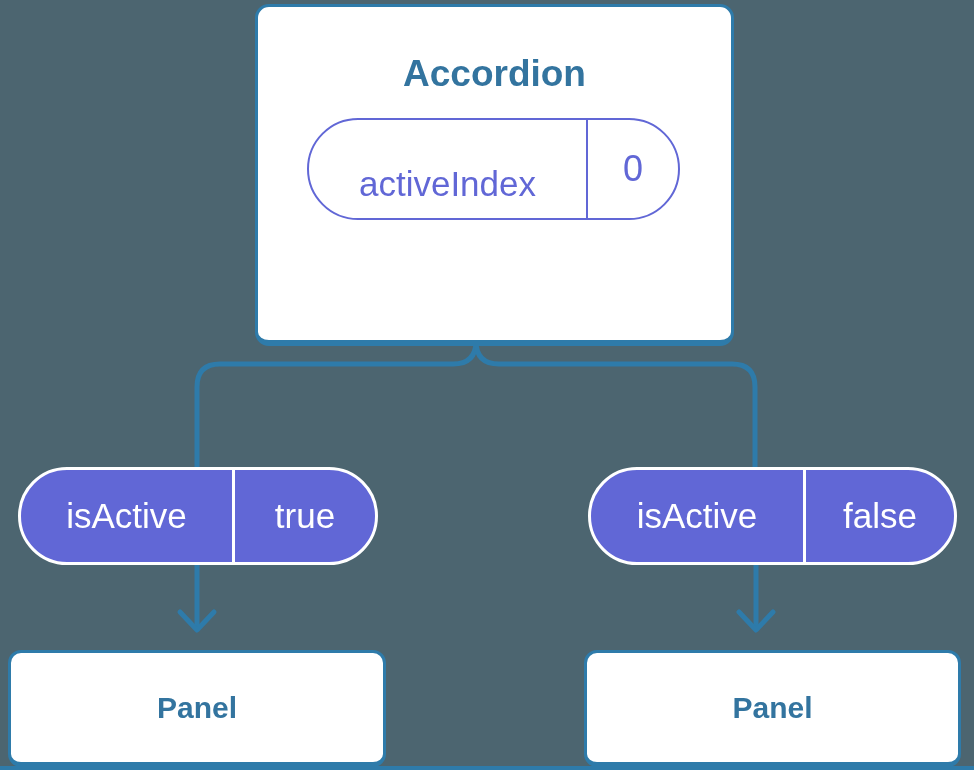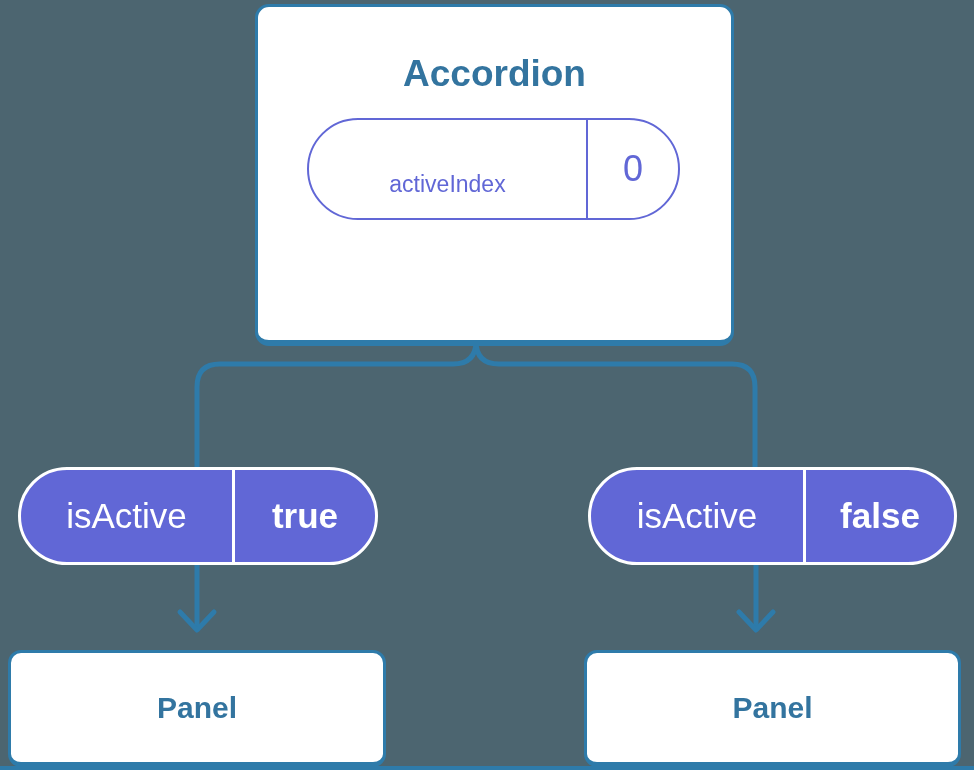--- a/index.html
+++ b/index.html
@@ -64,21 +64,21 @@
     display: flex;
     align-items: stretch;
     color: var(--accent-purple, #6167d6);
     background: var(--node-background, #fff);
   }
   .state-name {
     flex: 1;
     display: flex;
     align-items: center;
     justify-content: center;
-    font-size: 23px;
+    font-size: 35px;
     margin-top: 30px;
   }
   .state-value {
     width: 90px;
     display: flex;
     align-items: center;
     justify-content: center;
     border-left: 2.5px solid var(--accent-purple, #6167d6);
     font-size: 36px;
   }
@@ -104,21 +104,20 @@
     justify-content: center;
   }
   .prop-pill.left  .prop-name { width: 211px; }
   .prop-pill.right .prop-name { width: 212px; }
   .prop-value {
     flex: 1;
     display: flex;
     align-items: center;
     justify-content: center;
     border-left: 3px solid var(--pill-text-white, #fff);
-    font-weight: bold;
   }
   
   .panel-card {
     position: absolute;
     box-sizing: border-box;
     top: 650px;
     height: 117px;
     background: var(--node-background, #fff);
     border: 3px solid var(--connector-blue, #2e7baa);
     border-bottom-width: 5px;

